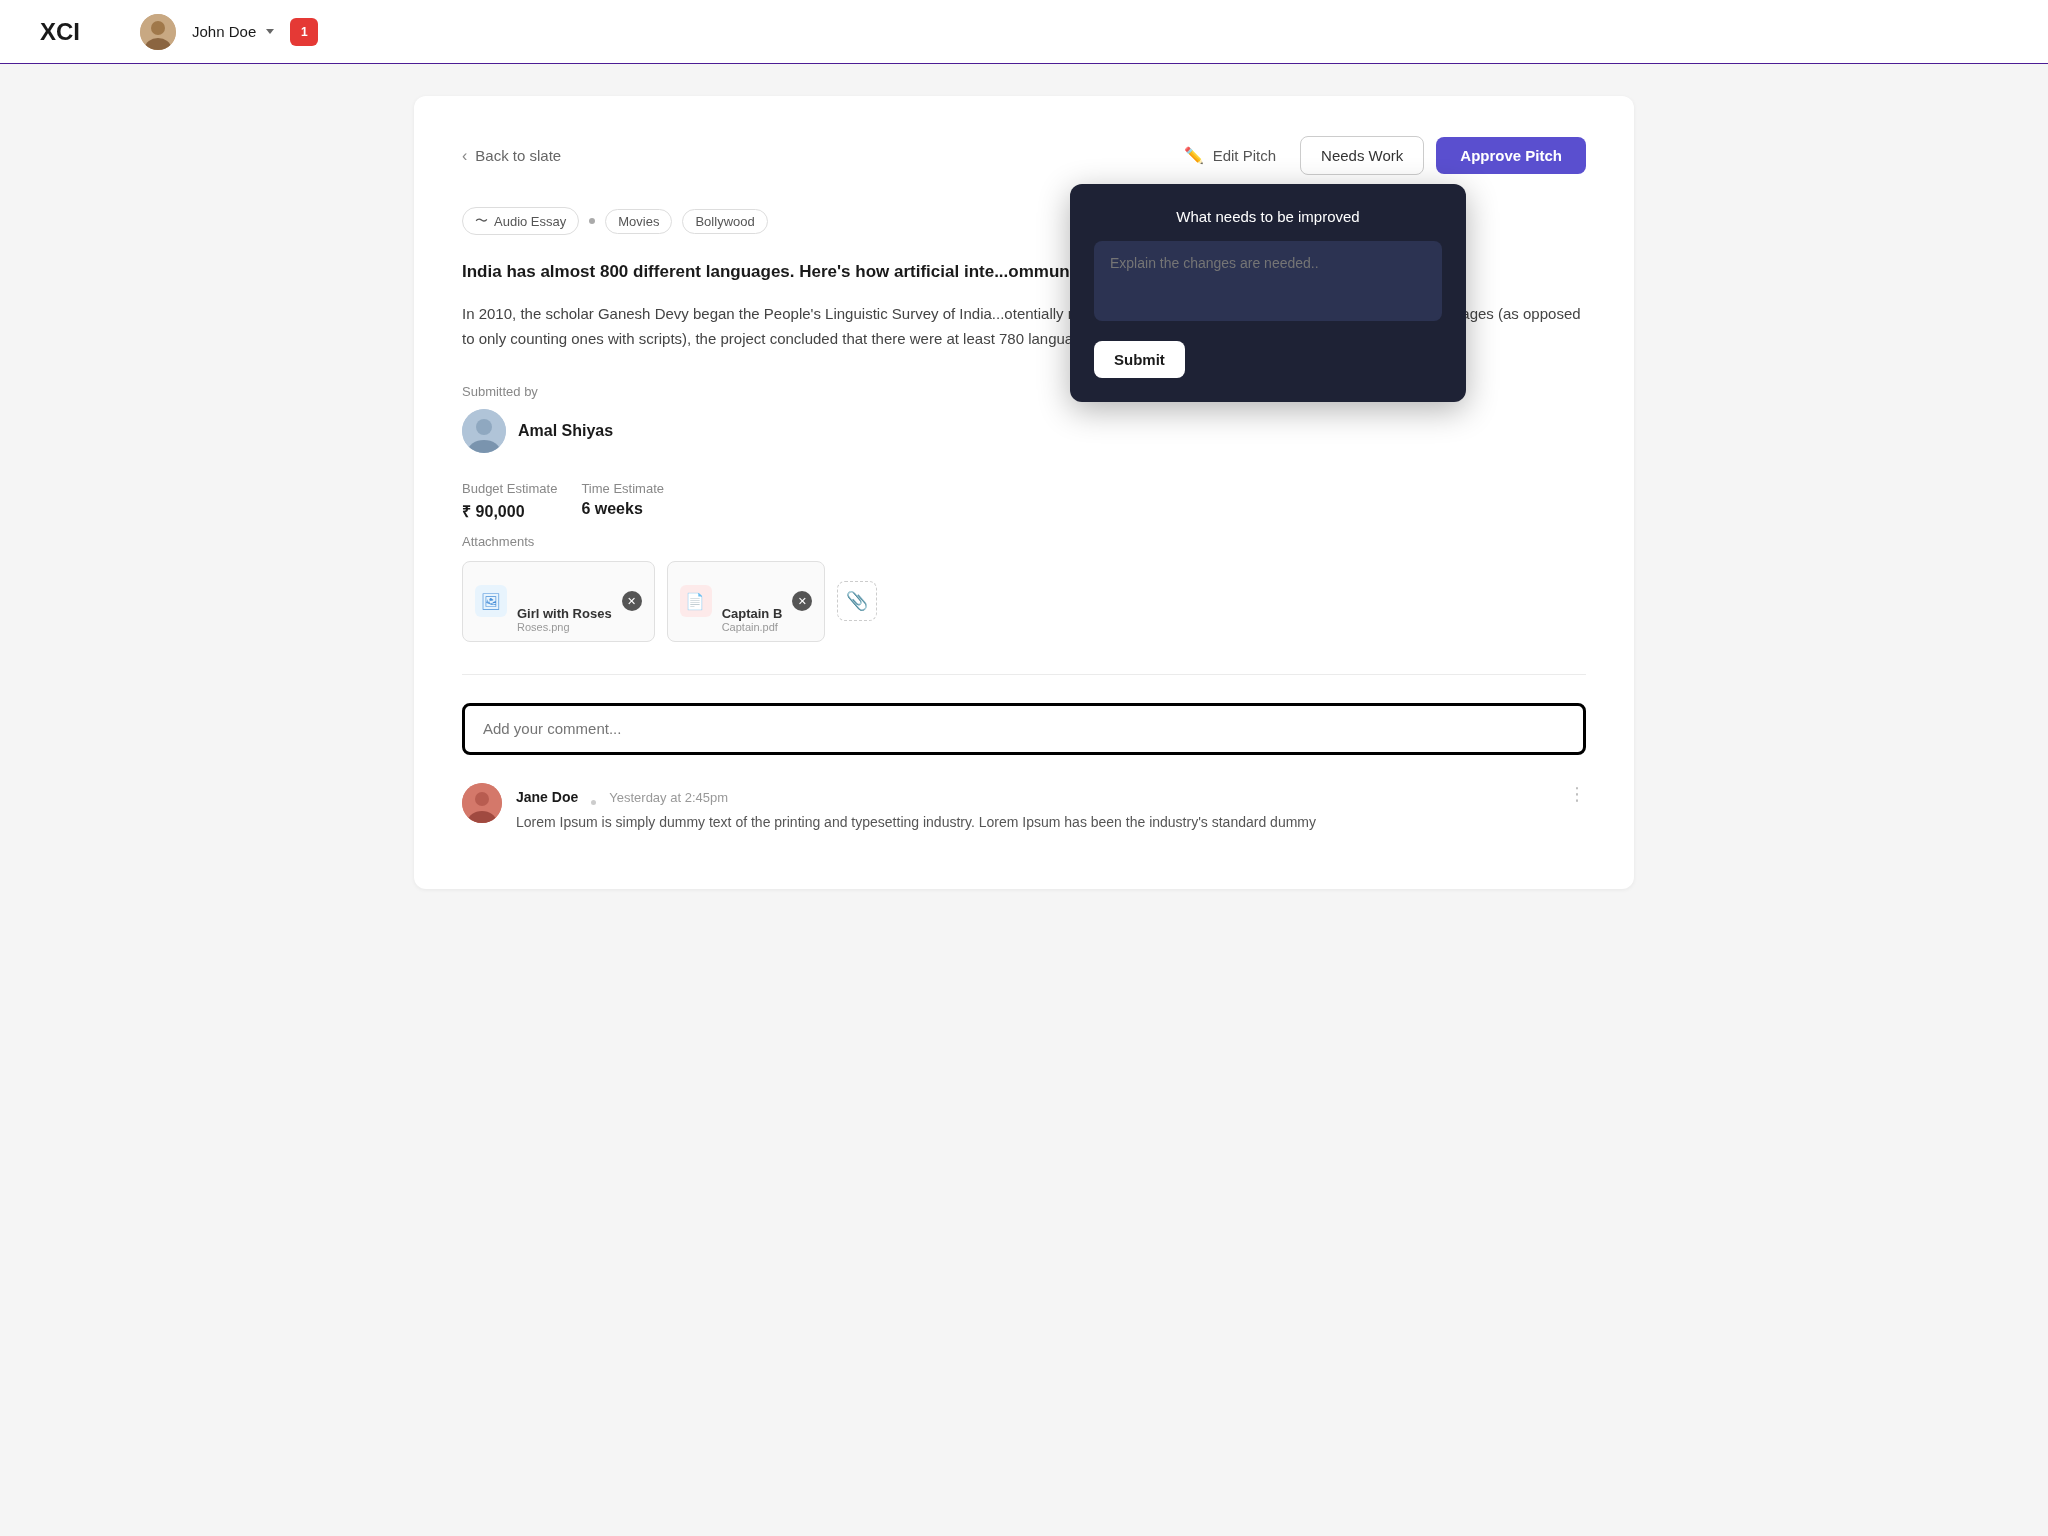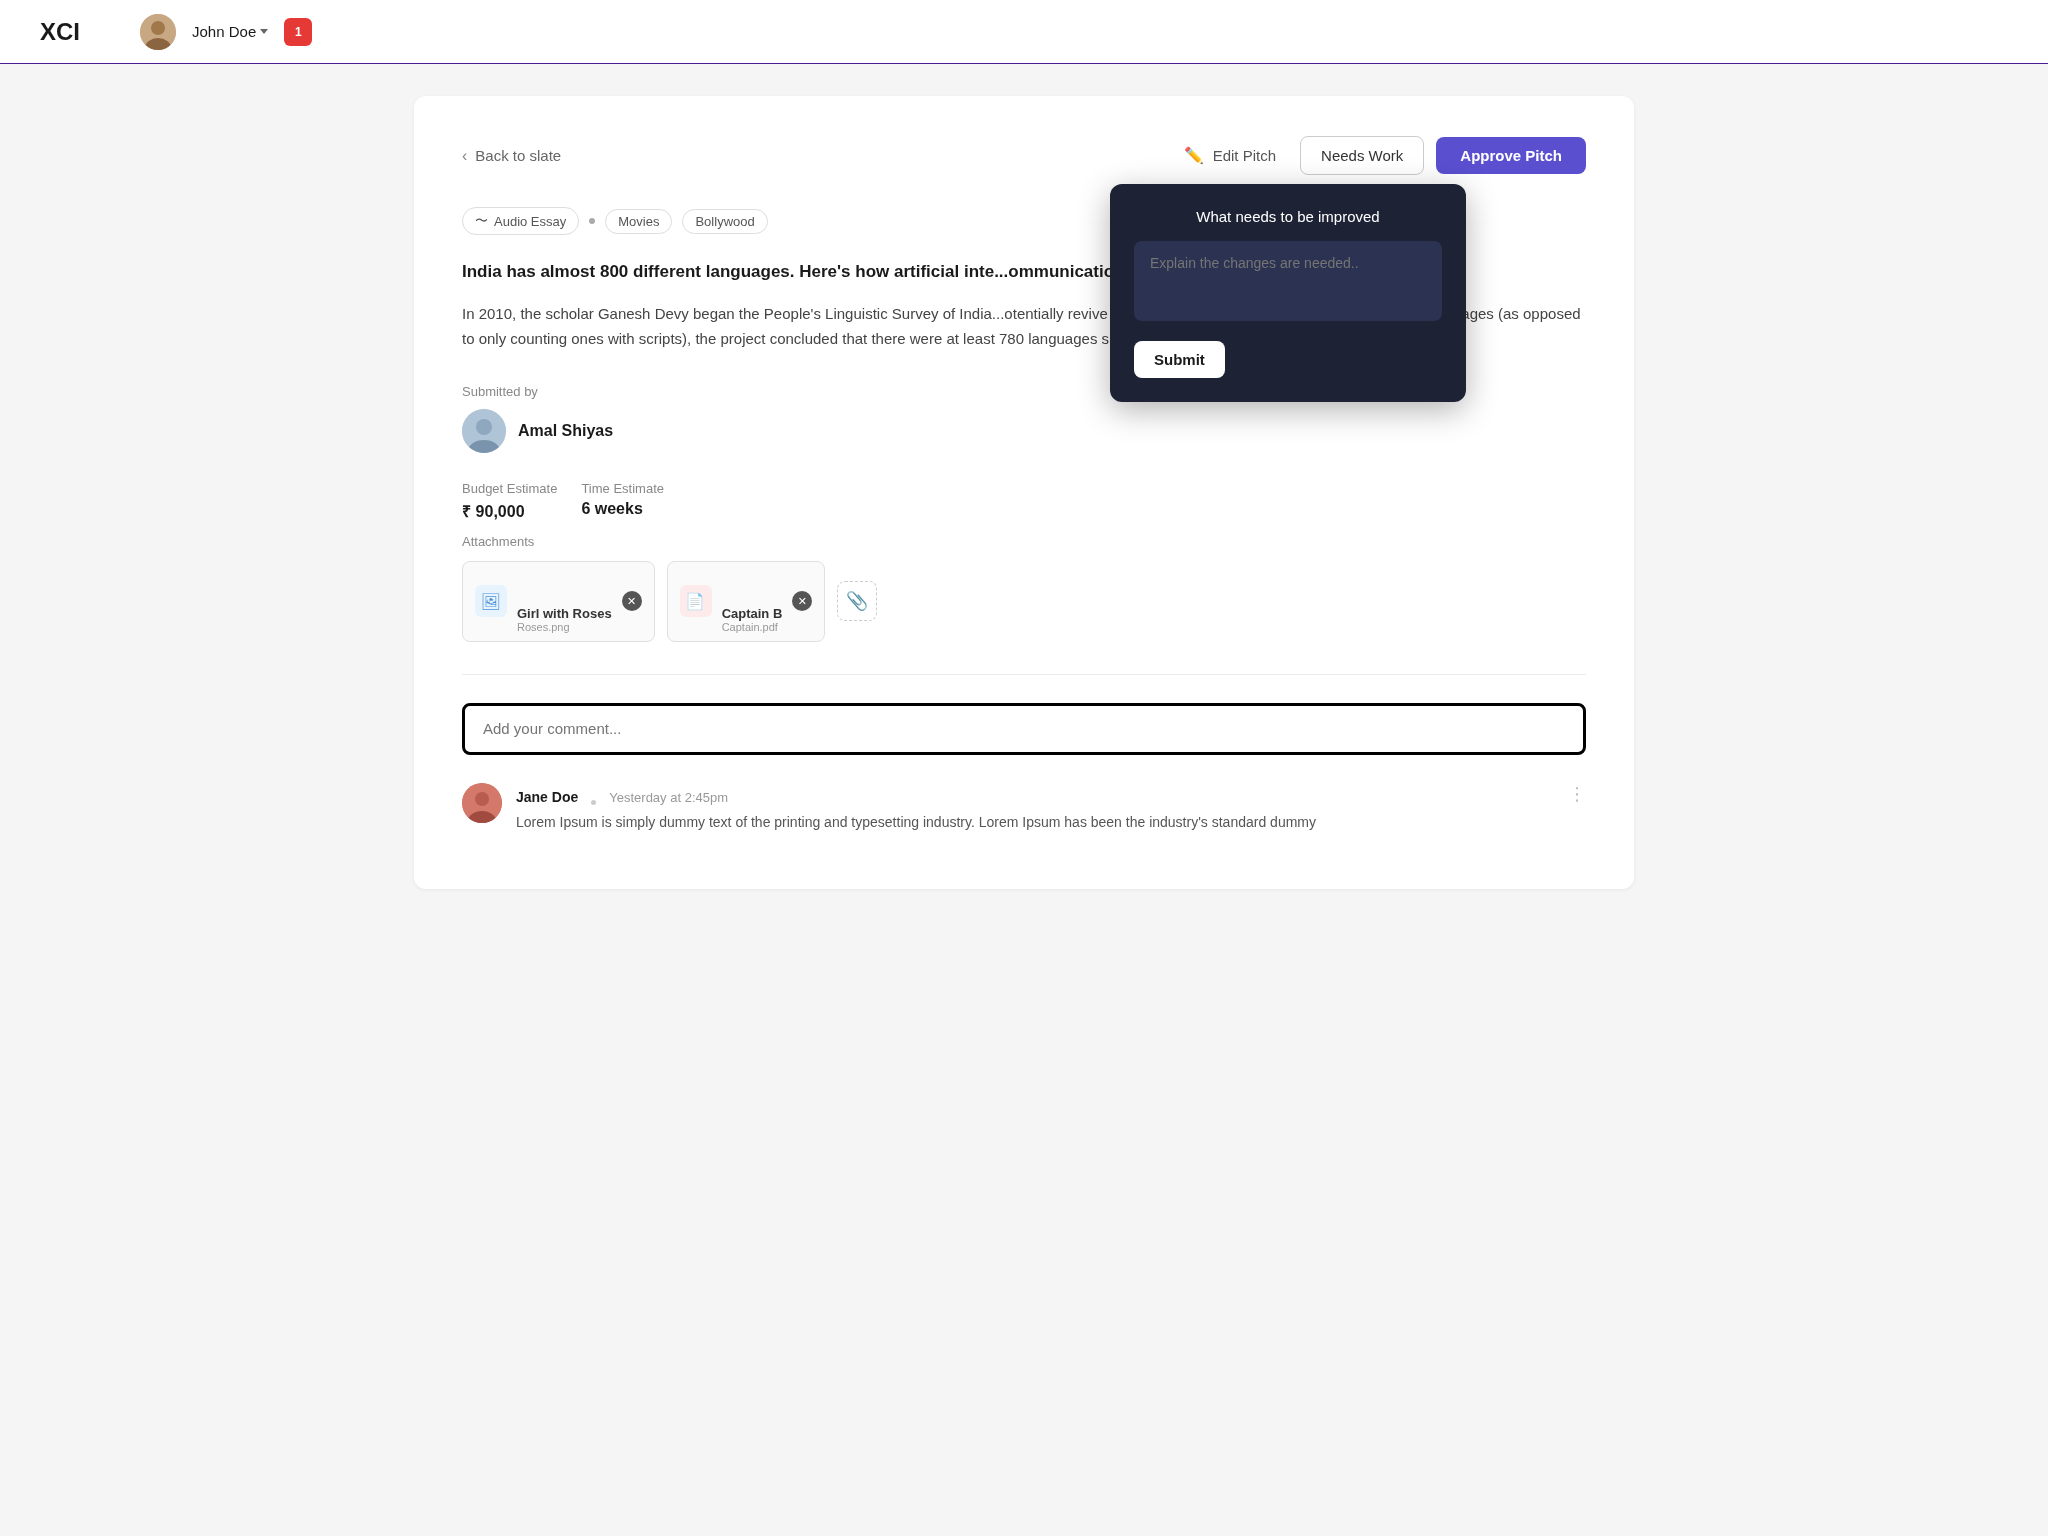--- a/index.html
+++ b/index.html
@@ -64,21 +64,21 @@
       align-items: center;
       justify-content: center;
       font-size: 14px;
       color: #fff;
     }
     .user-name {
       font-size: 15px;
       font-weight: 500;
       display: flex;
       align-items: center;
-      gap: 4px;
+      gap: 10px;
     }
     .chevron-down {
       width: 0;
       height: 0;
       border-left: 4px solid transparent;
       border-right: 4px solid transparent;
       border-top: 5px solid #666;
       display: inline-block;
     }
     .notification-badge {
@@ -170,21 +170,21 @@
     }
 
     
     .popup {
       position: absolute;
       top: 48px;
       right: 120px;
       background: #1e2235;
       border-radius: 12px;
       padding: 24px;
-      width: 356px;
+      width: 396px;
       z-index: 100;
       box-shadow: 0 8px 32px rgba(0,0,0,0.3);
     }
     .popup-title {
       color: #fff;
       font-size: 15px;
       font-weight: 500;
       margin-bottom: 16px;
       text-align: center;
     }

